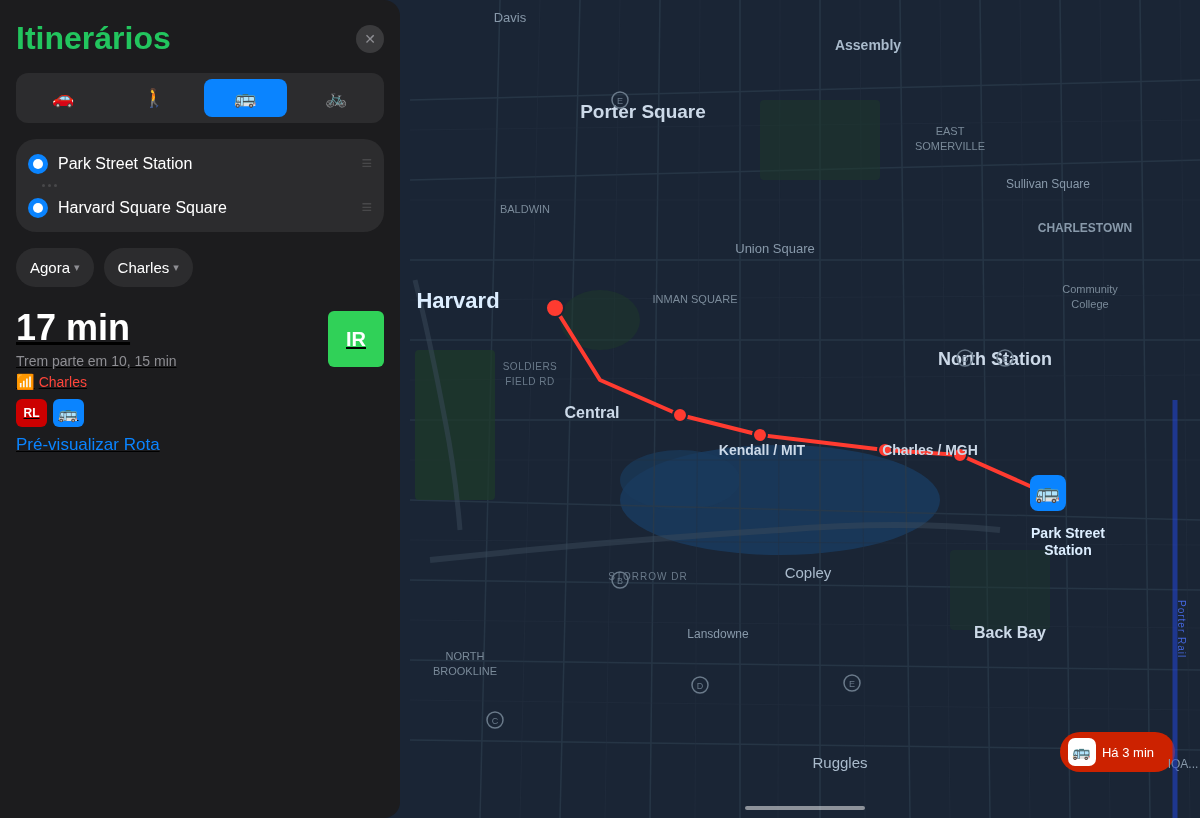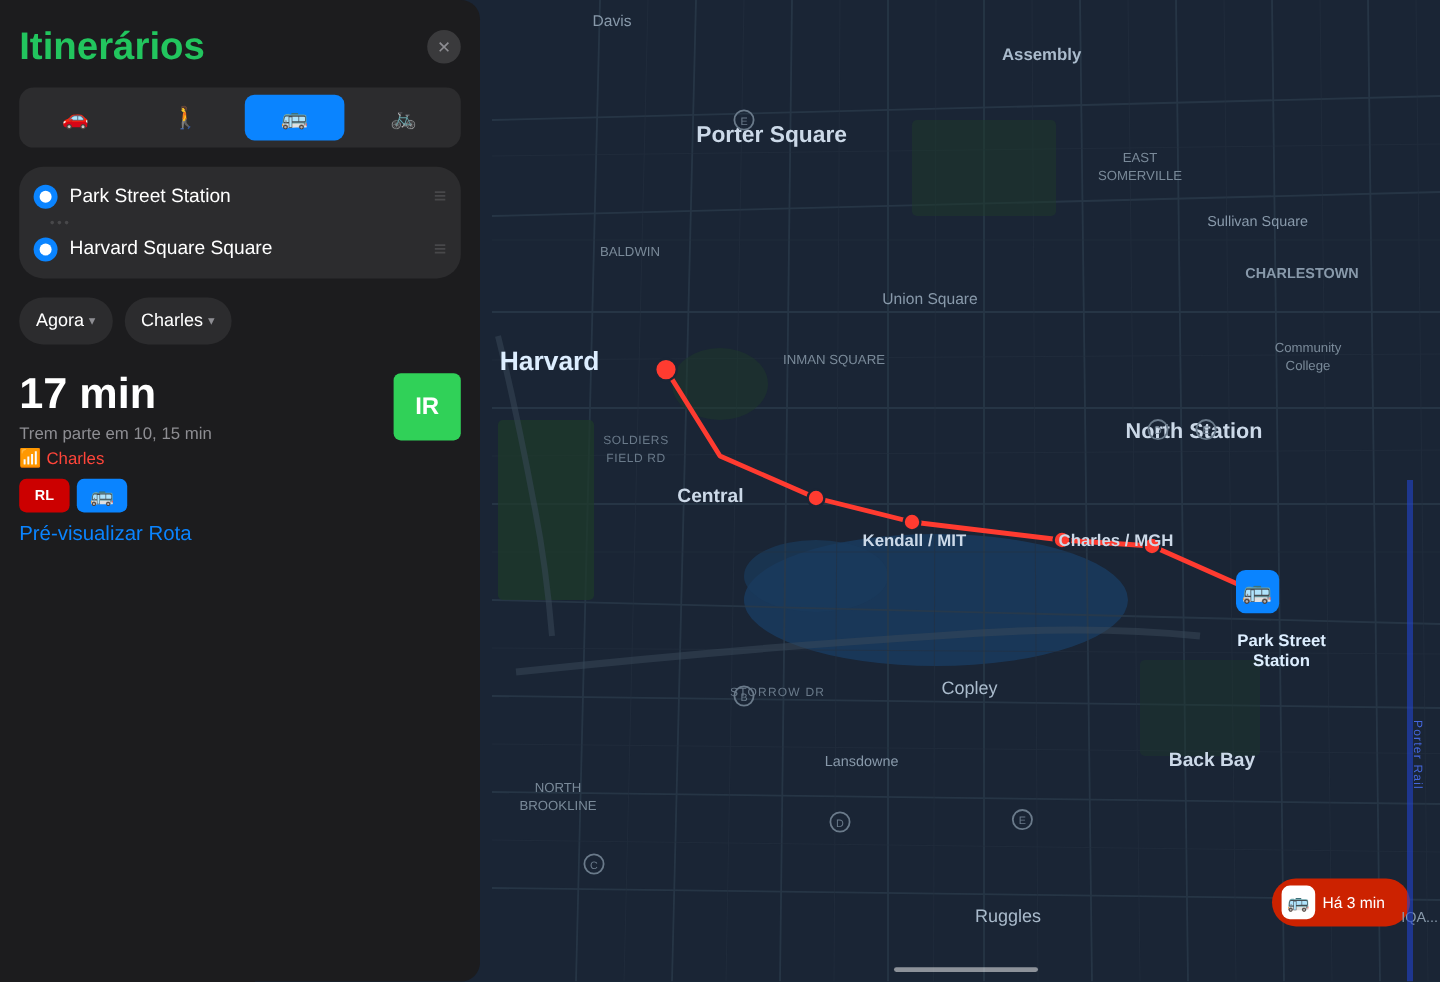--- a/index.html
+++ b/index.html
@@ -171,20 +171,21 @@
       font-size: 11px;
       color: #8e8e93;
     }
 
     
     .route-result {
       display: flex;
       flex-direction: column;
       gap: 8px;
       margin-top: 4px;
+      text-decoration: underline;
     }
 
     .route-time-row {
       display: flex;
       align-items: flex-start;
       justify-content: space-between;
     }
 
     .route-time-info {
       display: flex;
@@ -228,21 +229,21 @@
       margin-top: 4px;
     }
 
     .route-modes {
       display: flex;
       gap: 6px;
       align-items: center;
     }
 
     .mode-badge {
-      width: 42px;
+      width: 31px;
       height: 28px;
       border-radius: 6px;
       display: flex;
       align-items: center;
       justify-content: center;
       font-size: 14px;
       font-weight: 700;
     }
 
     .mode-badge.red-line {

